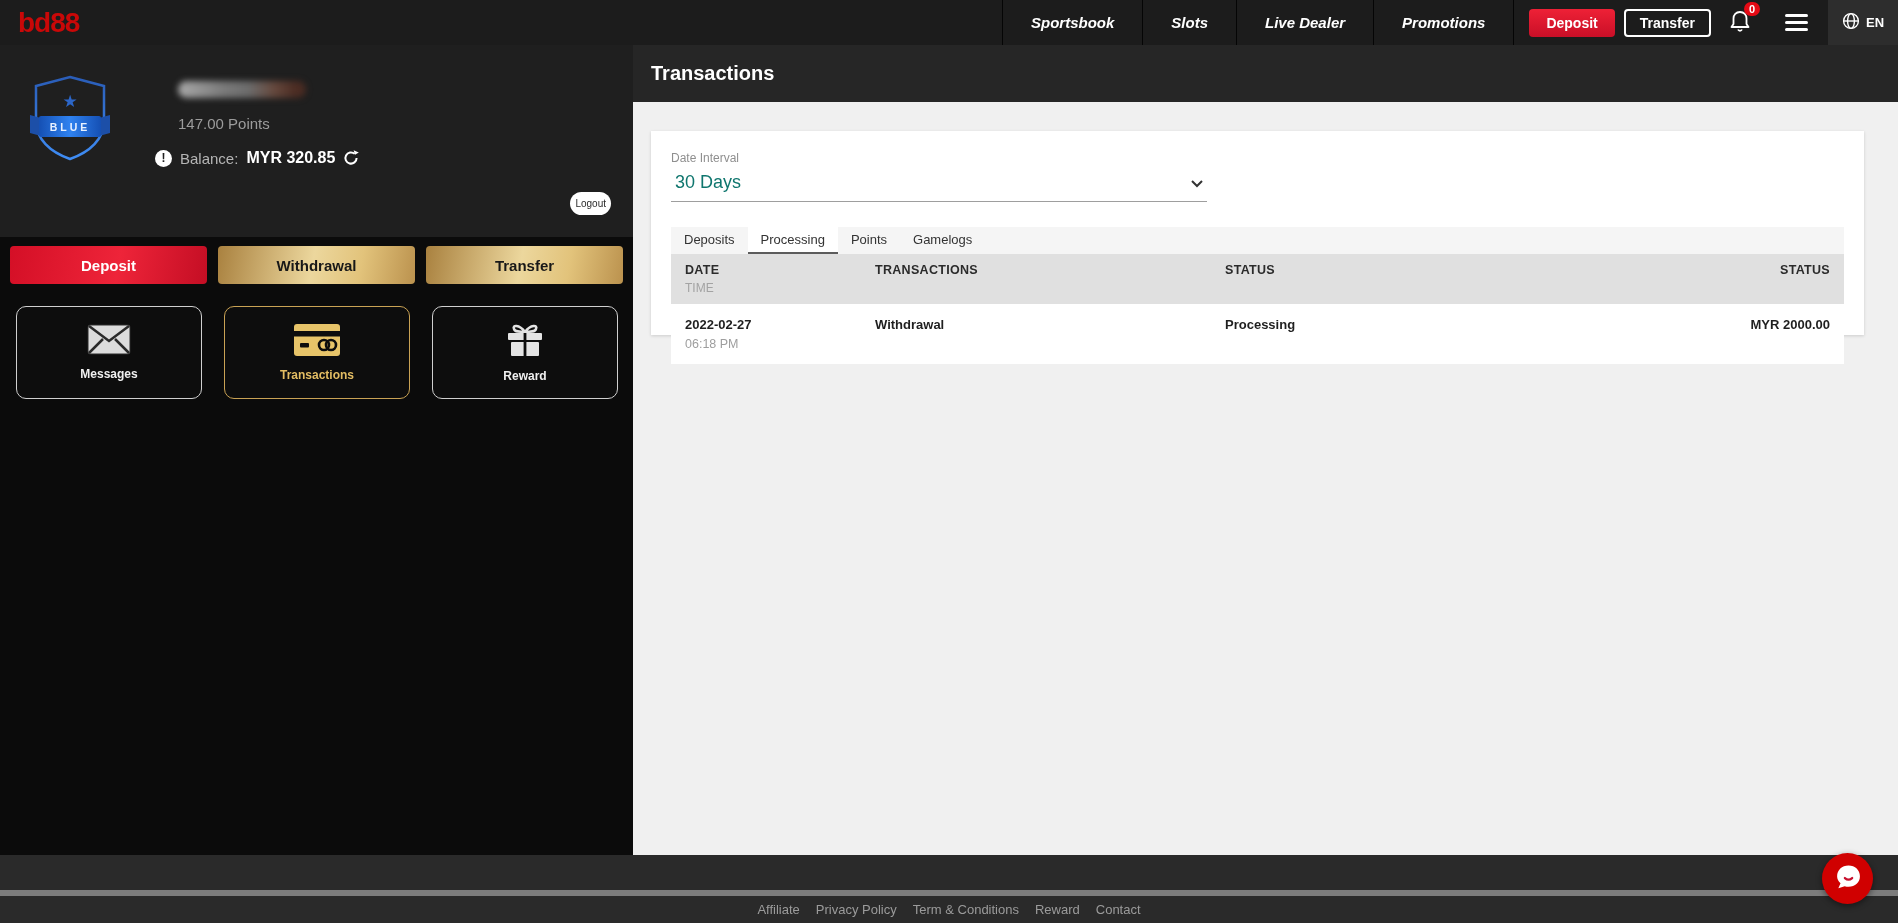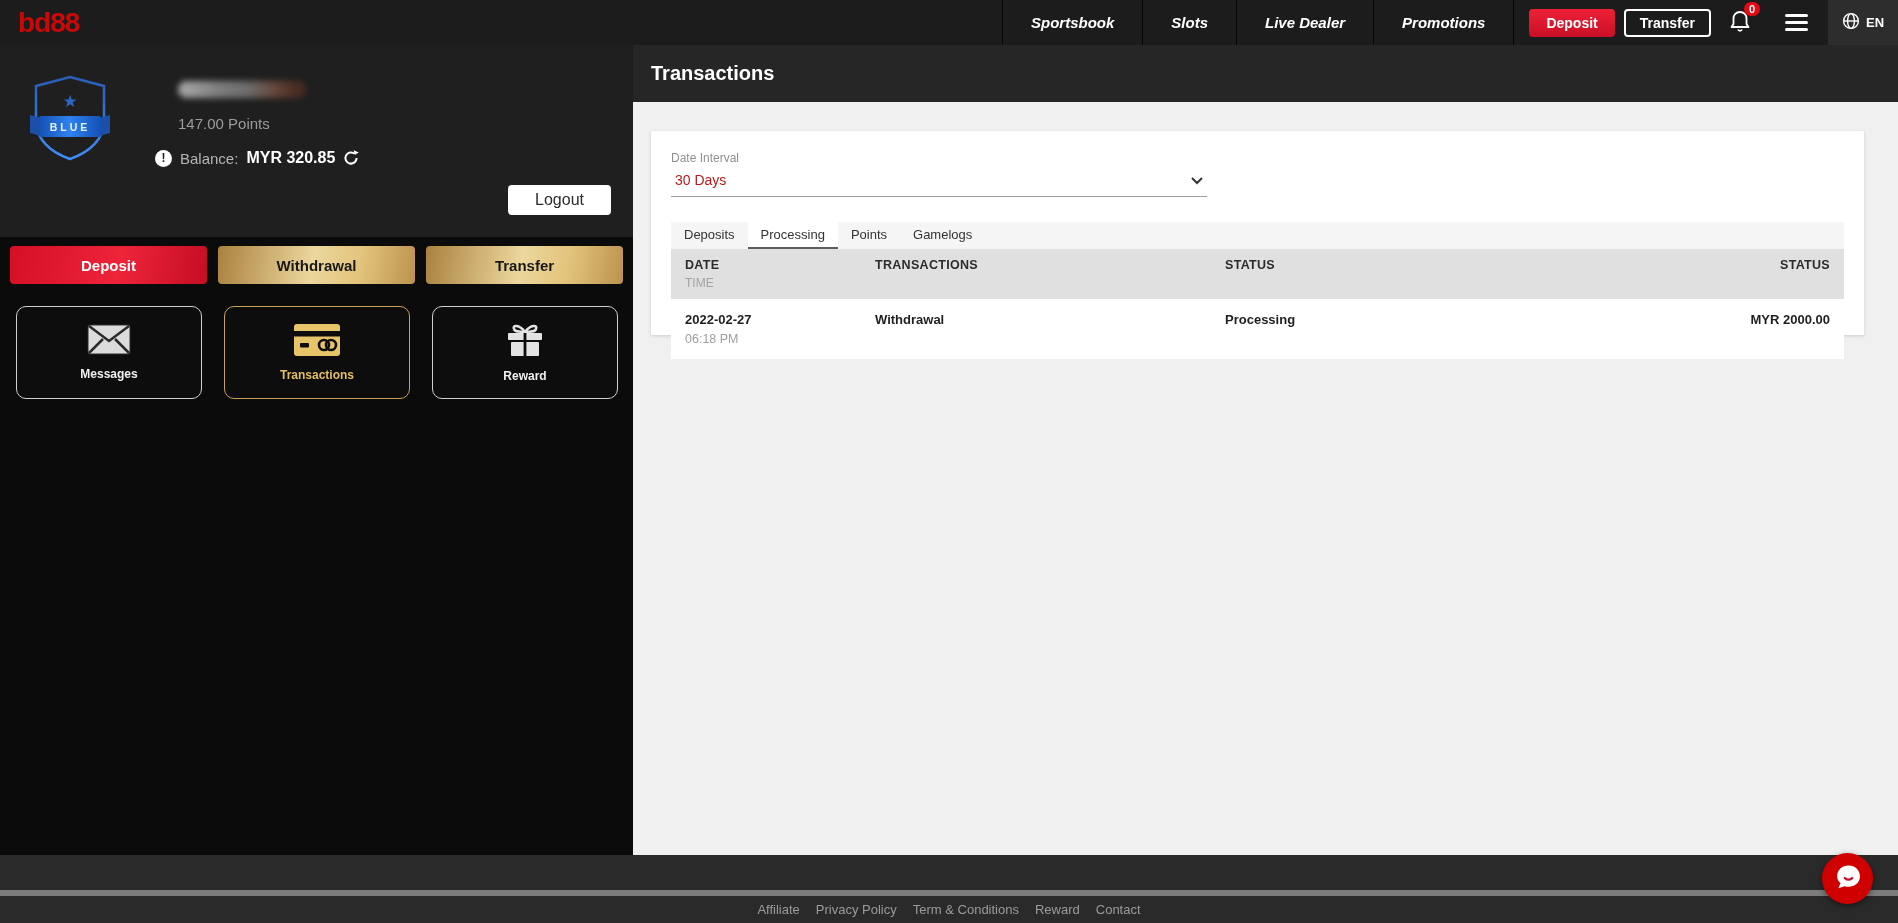--- a/index.html
+++ b/index.html
@@ -27,39 +27,39 @@
   .profile-info { position:absolute; left:178px; top:36px; }
   .username-blur { width:128px; height:17px; border-radius:9px;
      background:linear-gradient(90deg,#a9a9a9,#7b7b7b 35%,#6c6c6c 55%,#65483d 75%,#4b2c23 92%);
      filter:blur(3px); }
   .points { color:#9c9c9c; font-size:15px; margin-top:17px; }
   .balance-row { display:flex; align-items:center; margin-top:17px; margin-left:-23px; gap:8px; }
   .info-icon { width:17px; height:17px; background:#fff; color:#1f1f1f; border-radius:50%; font-weight:bold; font-size:12px; display:flex; align-items:center; justify-content:center; flex:none; }
   .balance-label { color:#b5b5b5; font-size:15px; }
   .balance-value { color:#fff; font-weight:bold; font-size:16px; }
   .refresh { display:flex; align-items:center; cursor:pointer; }
-  .logout-btn { position:absolute; right:22px; bottom:22px; background:#fff; color:#2b2b2b; font-size:16px; padding:6px 27px; border-radius:4px; border:none; cursor:pointer; }
+  .logout-btn { position:absolute; right:22px; bottom:22px; background:#fff; color:#2b2b2b; font-size:10px; padding:6px 5px; border-radius:12px; border:none; cursor:pointer; }
 
   .wallet-row { display:flex; gap:11px; padding:9px 10px 8px; }
   .wallet-btn { flex:1; height:38px; border:none; border-radius:4px; font-weight:bold; font-size:15px; cursor:pointer; font-family:inherit; }
   .wallet-btn.red { background:linear-gradient(100deg,#d40f26,#ee2439 55%,#c40e24); color:#fff; }
   .wallet-btn.gold { background:linear-gradient(100deg,#a9813f 0%,#ecd79d 48%,#e2c37b 72%,#bb924e 100%); color:#181818; }
 
   .cards-grid { display:grid; grid-template-columns:repeat(3,186px); gap:17px 22px; padding:14px 16px; }
   .menu-card { height:93px; border:1px solid #cfcfcf; border-radius:10px; background:#0d0d0d; display:flex; flex-direction:column; align-items:center; justify-content:center; gap:8px; cursor:pointer; }
   .menu-card .card-label { color:#f0f0f0; font-size:12px; font-weight:bold; }
   .menu-card.active { border-color:#c9a254; }
   .menu-card.active .card-label { color:#e3bd63; }
 
   
   .content-col { flex:1; display:flex; flex-direction:column; background:#f0f0f0; }
   .content-header { height:57px; background:#262626; color:#fff; display:flex; align-items:center; padding-left:18px; font-size:20px; font-weight:bold; flex:none; }
   .panel-card { margin:29px 34px 0 18px; background:#fff; height:204px; box-shadow:0 1px 3px rgba(0,0,0,.15); padding:20px 20px 0; }
   .date-label { font-size:12px; color:#8f8f8f; }
-  .select-row { width:536px; display:flex; justify-content:space-between; align-items:center; border-bottom:1px solid #9e9e9e; padding:7px 4px 8px; font-size:14px; color:#b91c1c; cursor:pointer;text-align:right; }
+  .select-row { width:536px; display:flex; justify-content:space-between; align-items:center; border-bottom:1px solid #9e9e9e; padding:7px 4px 8px; font-size:18px; color:#0f766e; cursor:pointer;text-align:right; }
   .tabs-row { display:flex; margin-top:25px; background:#f5f5f5; }
   .tab { padding:5px 13px 7px; font-size:13px; color:#333; cursor:pointer; }
   .tab.active { background:#fff; border-bottom:2px solid #5c5c5c; padding-bottom:5px; }
   .tgrid { display:grid; grid-template-columns:190px 350px 1fr 230px; padding:0 14px; }
   .table-header { background:#e0e0e0; padding-top:9px; padding-bottom:9px; }
   .th { font-size:12.5px; font-weight:bold; color:#2b2b2b; letter-spacing:.3px; }
   .th-sub { font-size:12px; color:#a3a3a3; margin-top:4px; font-weight:normal; }
   .right { text-align:right; }
   .table-row { background:#fff; padding-top:13px; padding-bottom:13px; }
   .td-main { font-size:13px; font-weight:bold; color:#1f1f1f; }

